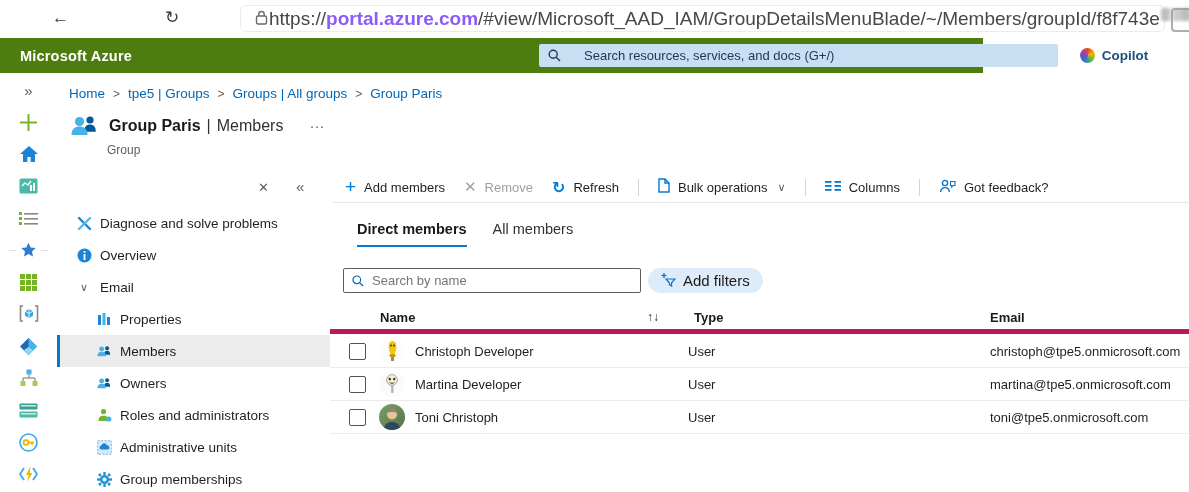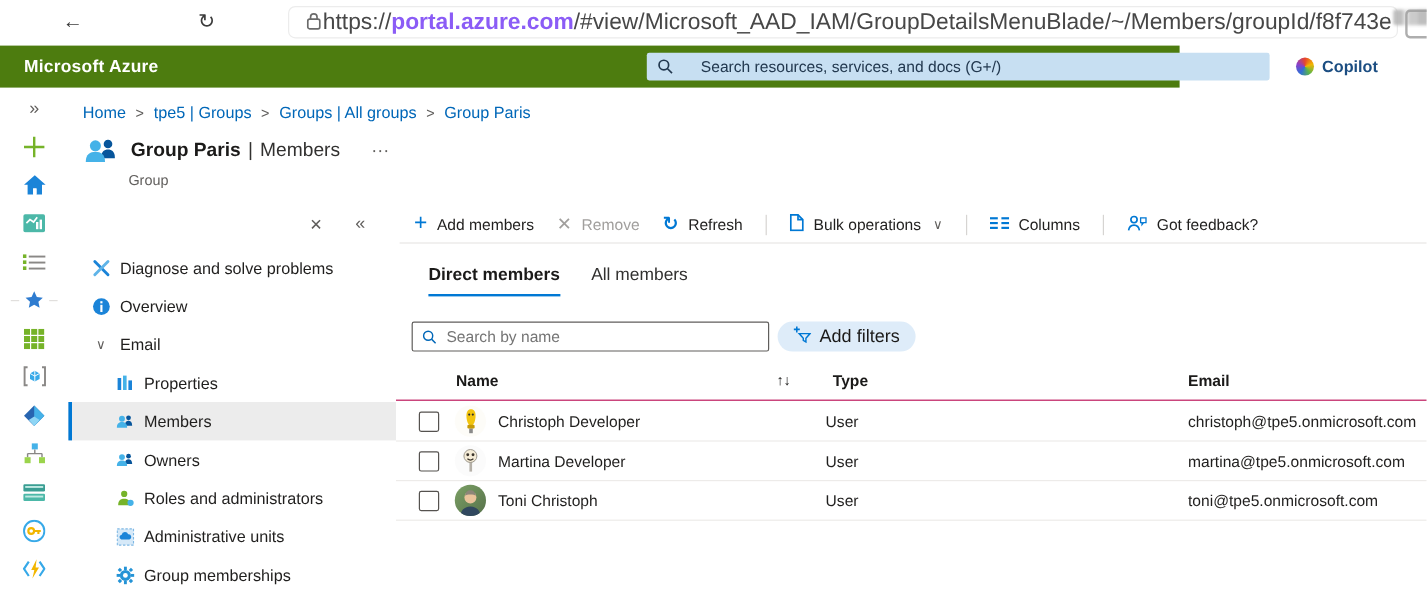--- a/index.html
+++ b/index.html
@@ -70,21 +70,21 @@
   .tabs{position:absolute;left:345px;top:221px;display:flex;gap:26px;font-size:14.5px;margin-left:12px;}
   .tab{padding-bottom:8px;cursor:pointer;color:#323130;}
   .tab.active{font-weight:700;color:#1b1a19;border-bottom:2px solid #0078d4;}
   
   .name-search{position:absolute;left:343px;top:268px;width:298px;height:25px;border:1px solid #605e5c;border-radius:2px;
     box-sizing:border-box;display:flex;align-items:center;background:#fff;}
   .name-search input{border:none;outline:none;flex:1;font-size:13px;margin-left:6px;font-family:inherit;color:#201f1e;background:transparent;}
   .add-filters{position:absolute;left:648px;top:268px;height:25px;padding:0 13px;background:#deecf9;border-radius:13px;
     display:flex;align-items:center;gap:7px;cursor:pointer;color:#1b1a19;font-size:15px;}
   
-  .grid-header{position:absolute;left:330px;top:303px;width:859px;height:31px;border-bottom:1px solid #be185d;box-sizing:border-box;}
+  .grid-header{position:absolute;left:330px;top:303px;width:859px;height:31px;border-bottom:5px solid #be185d;box-sizing:border-box;}
   .grid-header .h{position:absolute;top:7px;font-weight:700;color:#1b1a19;cursor:pointer;}
   .h-name{left:50px;}
   .h-sort{left:317px;color:#605e5c;font-weight:400;font-size:12px;cursor:pointer;}
   .h-type{left:364px;}
   .h-email{left:660px;}
   .grid-row{position:absolute;left:330px;width:859px;height:33px;border-bottom:1px solid #edebe9;box-sizing:border-box;}
   .row-check{position:absolute;left:19px;top:8px;width:15px;height:15px;border:1px solid #55524f;border-radius:2px;background:#fff;cursor:pointer;}
   .row-avatar{position:absolute;left:49px;top:3px;width:26px;height:26px;border-radius:50%;overflow:hidden;}
   .cell-name{position:absolute;left:85px;top:9px;color:#201f1e;}
   .cell-type{position:absolute;left:358px;top:9px;color:#201f1e;}

